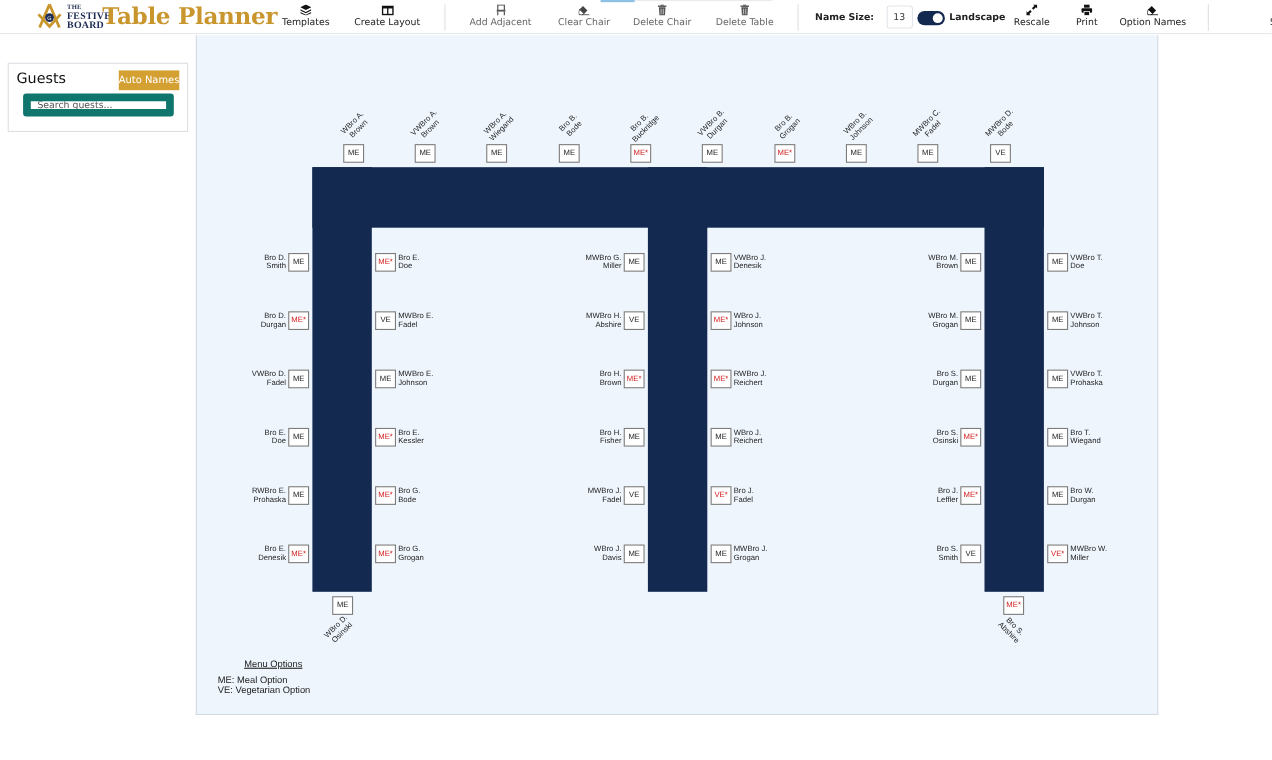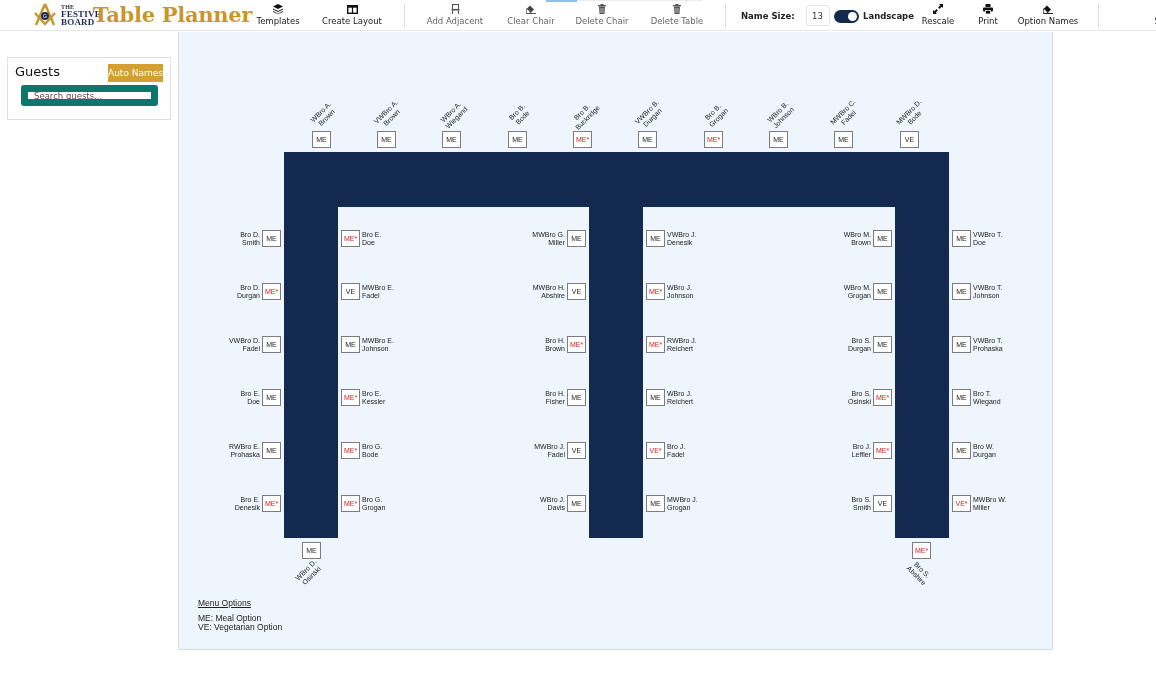--- a/index.html
+++ b/index.html
@@ -31,21 +31,21 @@
 
   .canvas { position: absolute; left: 178px; top: 32px; width: 875px; height: 618px; background: #eef5fd; border: 1px solid #d6dbe0; border-top: none; }
   .tbl { position: absolute; background: #13294f; }
   .chair { position: absolute; width: 19px; height: 17px; border: 1px solid #7c7c7c; background: #fff; font-family: "Liberation Sans", sans-serif; font-size: 7px; display: flex; align-items: center; justify-content: center; color: #222; cursor: pointer; }
   .chair.special { color: #d01b1b; }
   .gname { position: absolute; font-family: "Liberation Sans", sans-serif; font-size: 7px; line-height: 8px; color: #222; white-space: nowrap; }
   .gname.right { text-align: left; }
   .gname.left { text-align: right; }
   .gname.rot { transform-origin: left bottom; text-align: center; }
   .legend { position: absolute; left: 19px; top: 567px; font-family: "Liberation Sans", sans-serif; font-size: 8.5px; color: #222; line-height: 9px; }
-  .legend .lt { text-decoration: underline; margin-bottom: 6px; }
+  .legend .lt { text-decoration: underline; margin-bottom: 6px; margin-left: 24px; }
 </style>
 </head>
 <body>
 
 <div class="toolbar">
   <div class="logo">
     <div class="logo-mark">
       <svg width="24" height="26" viewBox="0 0 24 26">
         <path d="M12 2 L3 23 M12 2 L21 23" stroke="#c9962e" stroke-width="2.5" fill="none"></path>
         <path d="M2 11 L12 22 L22 11" stroke="#c9962e" stroke-width="2.5" fill="none"></path>

